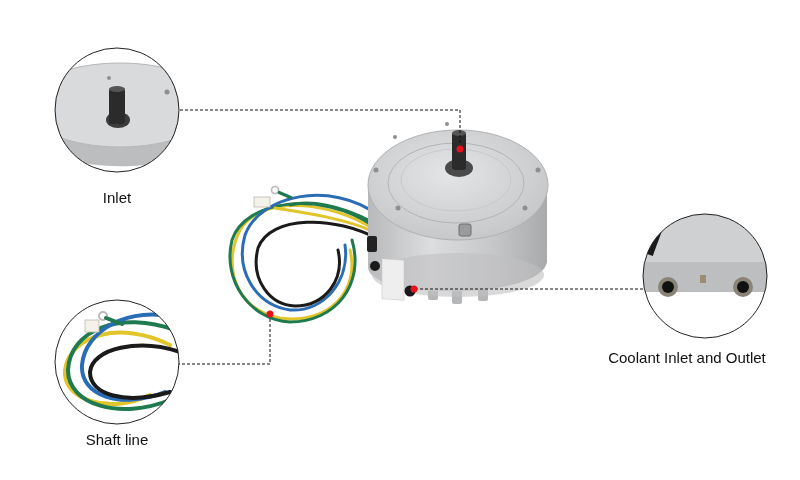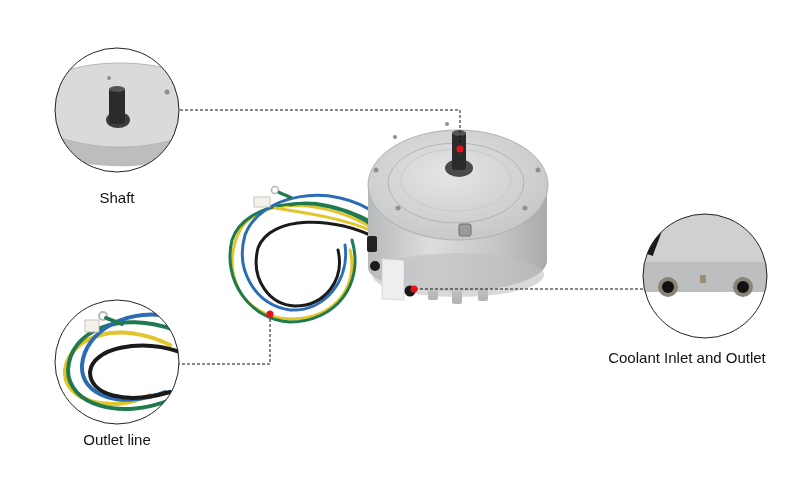--- a/index.html
+++ b/index.html
@@ -122,15 +122,15 @@
     <path d="M650 255 C655 240 660 230 662 220" stroke="#1a1a1a" stroke-width="6" fill="none"></path>
     <circle cx="668" cy="287" r="10" fill="#8a8478"></circle>
     <circle cx="668" cy="287" r="6" fill="#111"></circle>
     <circle cx="743" cy="287" r="10" fill="#8a8478"></circle>
     <circle cx="743" cy="287" r="6" fill="#111"></circle>
     <rect x="700" y="275" width="6" height="8" fill="#9b8d72"></rect>
   </g>
   <circle cx="705" cy="276" r="62" fill="none" stroke="#222" stroke-width="1"></circle>
 </svg>
 
-<div class="label" style="left:67px;top:189px;width:100px;">Shaft</div>
-<div class="label" style="left:57px;top:431px;width:120px;">Outlet line</div>
+<div class="label" style="left:67px;top:189px;width:100px;">Inlet</div>
+<div class="label" style="left:57px;top:431px;width:120px;">Shaft line</div>
 <div class="label" style="left:592px;top:349px;width:190px;">Coolant Inlet and Outlet</div>
 
 </body></html>

